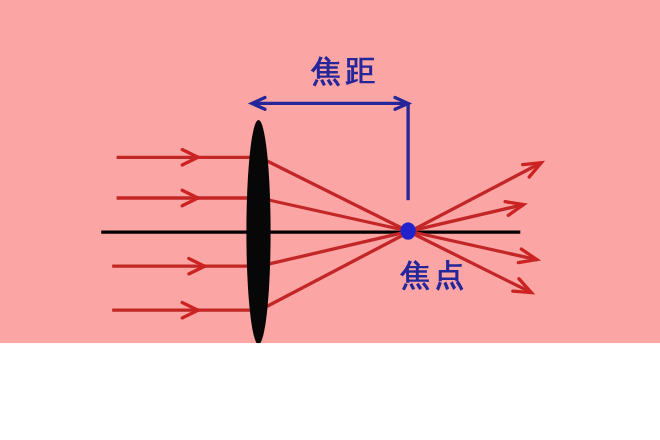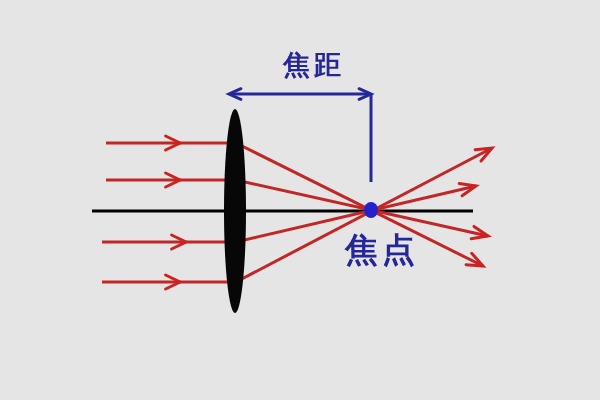--- a/index.html
+++ b/index.html
@@ -4,22 +4,22 @@
 <style>
   html, body {
     margin: 0;
     padding: 0;
     background: #ffffff;
     font-family: "DejaVu Serif", "Liberation Serif", serif;
   }
   .stage {
     position: relative;
     width: 600px;
-    height: 400px;
-    background: #e5e5e5;
+    height: 312px;
+    background: #fca5a5;
     overflow: hidden;
   }
   .stage svg {
     position: absolute;
     left: 0;
     top: 0;
   }
   .diagram-label {
     position: absolute;
     transform: translate(-50%, -50%);
@@ -53,14 +53,14 @@
       <line x1="102" y1="282" x2="240" y2="282" stroke="#c32626" stroke-width="3" stroke-linecap="butt"></line>
       <polyline points="165.6,289.0 180,282 165.6,275.0" fill="none" stroke="#cc2222" stroke-width="3" stroke-linecap="round" stroke-linejoin="miter"></polyline>
       <ellipse cx="235" cy="211" rx="11" ry="102" fill="#070707"></ellipse>
       <line x1="232" y1="94" x2="368" y2="94" stroke="#26269b" stroke-width="3" stroke-linecap="butt"></line>
       <polyline points="240.9,88.7 229,94 240.9,99.3" fill="none" stroke="#26269b" stroke-width="3" stroke-linecap="round" stroke-linejoin="miter"></polyline>
       <polyline points="359.1,99.3 371,94 359.1,88.7" fill="none" stroke="#26269b" stroke-width="3" stroke-linecap="round" stroke-linejoin="miter"></polyline>
       <line x1="371" y1="94" x2="371" y2="182" stroke="#26269b" stroke-width="3" stroke-linecap="butt"></line>
       <ellipse cx="371" cy="210" rx="7" ry="8" fill="#2323cd"></ellipse>
     </svg>
   <div class="diagram-label" id="label-focal-length" style="left: 314px; top: 65px; font-size: 27px; color: rgb(38, 38, 155);">焦距</div>
-  <div class="diagram-label" id="label-focal-point" style="left: 382px; top: 250px; font-size: 33px; color: rgb(38, 38, 155);">焦点</div>
+  <div class="diagram-label" id="label-focal-point" style="left: 395px; top: 250px; font-size: 27px; color: rgb(38, 38, 155);">焦点</div>
 </div>
 
 </body></html>

